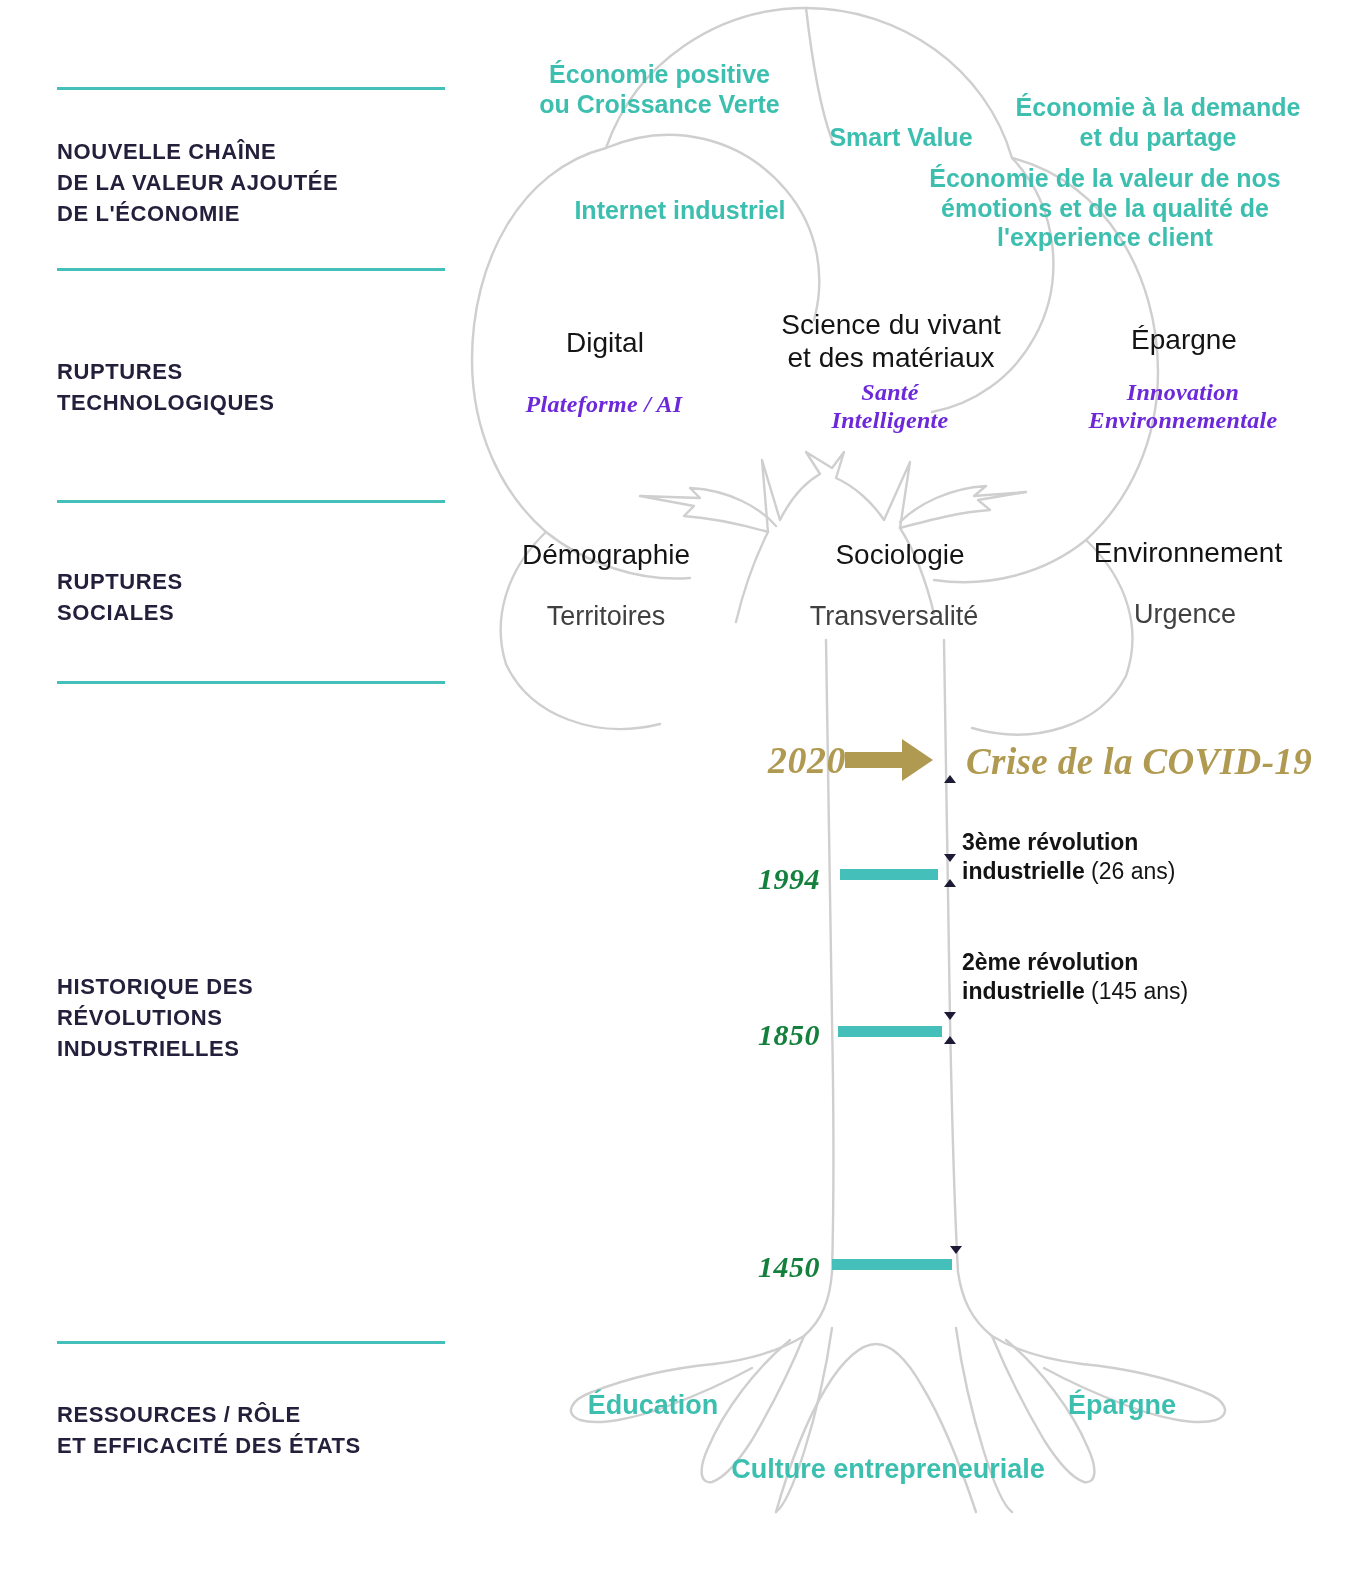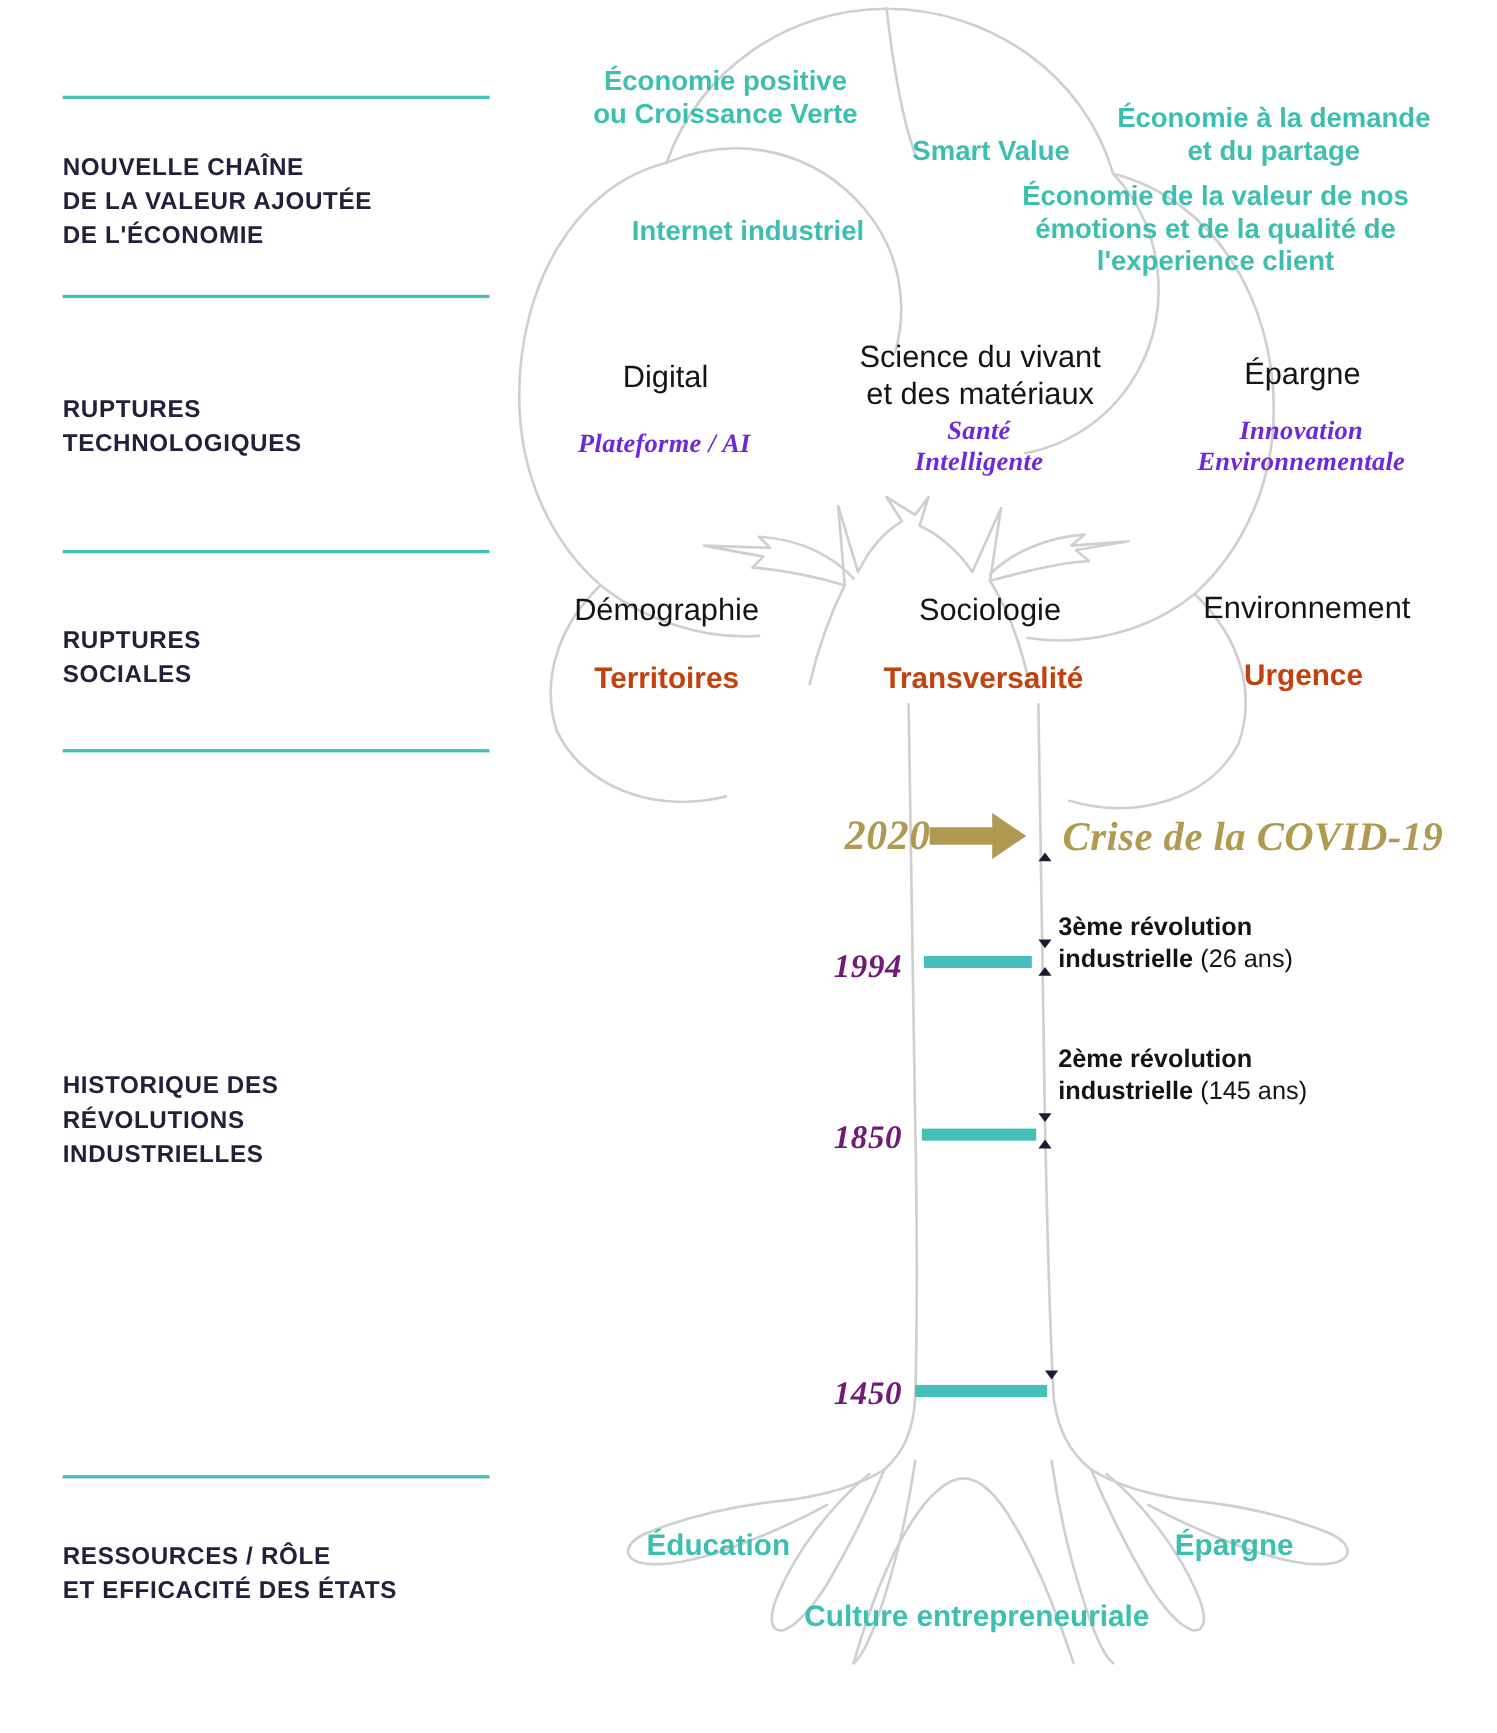--- a/index.html
+++ b/index.html
@@ -77,30 +77,30 @@
   }
   .leaf.green {
     color: #6d28d9;
     font-weight: bold;
     font-style: italic;
     font-size: 24px;
     font-family: "Liberation Serif", serif;
     letter-spacing: 0.3px;
   }
   .leaf.gold {
-    color: #c2410c;
-    font-weight: bold;
+    color: #404040;
+    font-weight: normal;
     font-size: 27px;
     font-family: "Liberation Sans", sans-serif;
   }
 
   
   .year {
     position: absolute;
-    color: #701a75;
+    color: #15803d;
     font-family: "Liberation Serif", serif;
     font-style: italic;
     font-weight: bold;
     font-size: 30px;
     letter-spacing: 0.5px;
     text-align: right;
   }
   .tick-bar {
     position: absolute;
     height: 11px;

